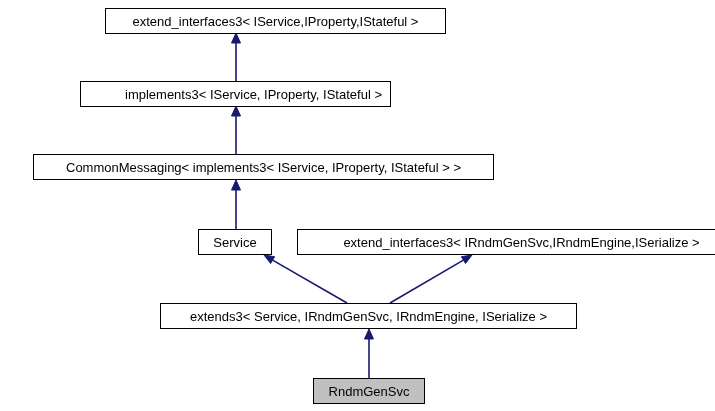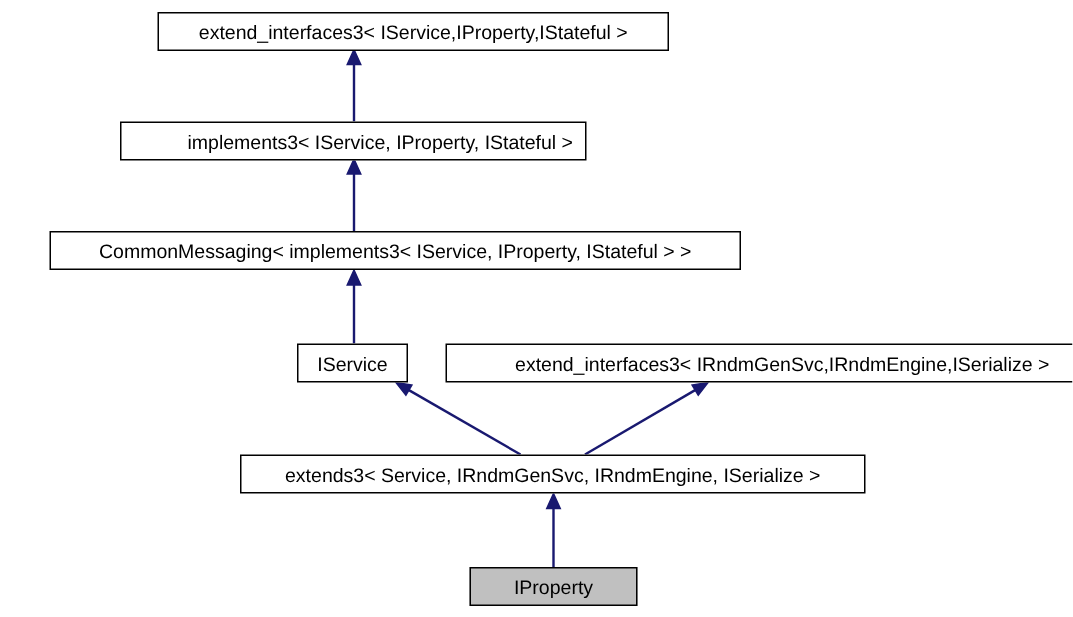--- a/index.html
+++ b/index.html
@@ -104,28 +104,28 @@
 
   <div class="node n1">
     <span>implements3&lt; IService, IProperty, IStateful &gt;</span>
   </div>
 
   <div class="node n2">
     <span>CommonMessaging&lt; implements3&lt; IService, IProperty, IStateful &gt; &gt;</span>
   </div>
 
   <div class="node n3">
-    <span>IService</span>
+    <span>Service</span>
   </div>
 
   <div class="node n4">
     <span>extend_interfaces3&lt; IRndmGenSvc,IRndmEngine,ISerialize &gt;</span>
   </div>
 
   <div class="node n5">
     <span>extends3&lt; Service, IRndmGenSvc, IRndmEngine, ISerialize &gt;</span>
   </div>
 
   <div class="node n6 highlighted">
-    <span>IProperty</span>
+    <span>RndmGenSvc</span>
   </div>
 
 </div>
 
 </body></html>

